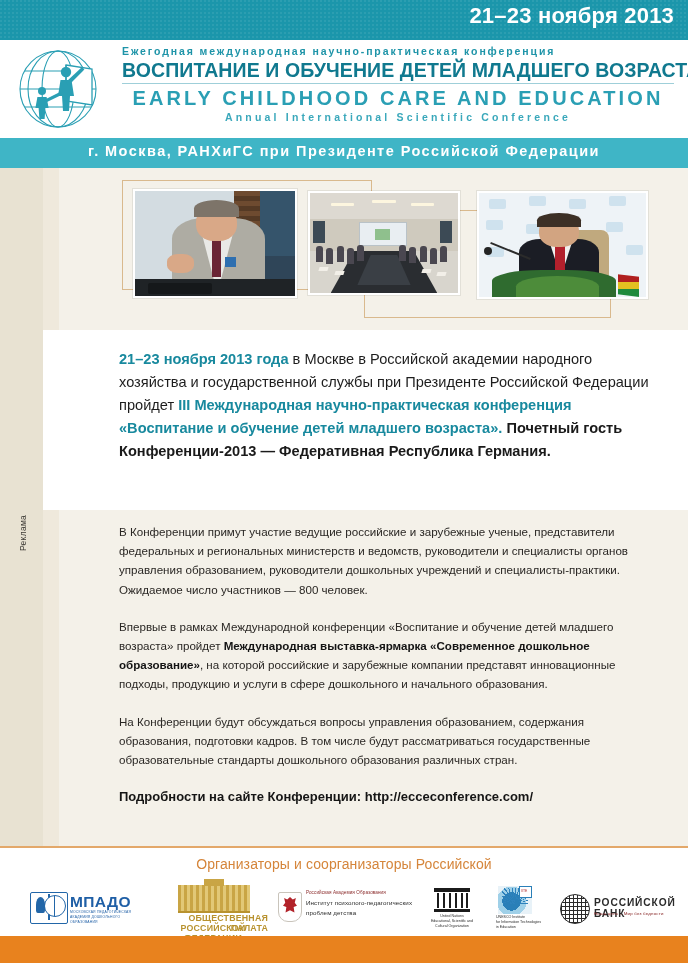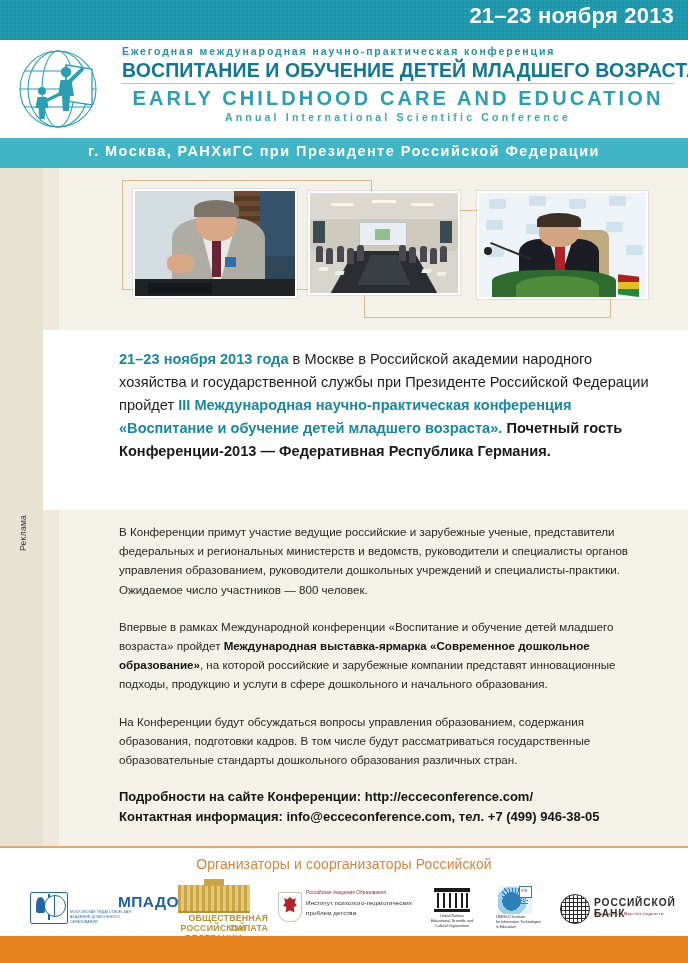--- a/index.html
+++ b/index.html
@@ -182,21 +182,21 @@
   .ol-unesco{left:422px;width:60px;}
   .ol-iite{left:488px;width:62px;}
   .ol-wb{left:560px;width:125px;}
 
   .mpado-book{position:absolute;left:0;top:8px;width:36px;height:30px;
     background:#ffffff;border:1.6px solid #2266a8;border-radius:2px;}
   .mpado-book:after{content:"";position:absolute;left:17px;top:1px;width:1.6px;height:26px;background:#2266a8;}
   .mpado-globe{position:absolute;left:14px;top:11px;width:20px;height:20px;border:1.4px solid #2266a8;border-radius:50%;background:#fff;}
   .mpado-globe:after{content:"";position:absolute;left:9px;top:0;width:1.2px;height:20px;background:#2266a8;}
   .mpado-fig{position:absolute;left:6px;top:13px;width:9px;height:16px;background:#2266a8;border-radius:50% 50% 20% 20%;}
-  .mpado-name{position:absolute;left:40px;top:9px;font-size:15.5px;font-weight:bold;color:#1f5fa6;letter-spacing:.4px;margin-left:48px;}
+  .mpado-name{position:absolute;left:40px;top:9px;font-size:15.5px;font-weight:bold;color:#1f5fa6;letter-spacing:.4px;}
   .mpado-sub{position:absolute;left:40px;top:26px;width:78px;font-size:3.4px;color:#1f5fa6;line-height:5px;letter-spacing:.2px;}
 
   .op-build{position:absolute;left:20px;top:1px;width:72px;height:26px;
     background:
       repeating-linear-gradient(90deg,#c9a545 0 3px,#e2c877 3px 6px);
     border-bottom:2px solid #b8922f;}
   .op-build:before{content:"";position:absolute;left:26px;top:-6px;width:20px;height:7px;background:#c9a545;}
   .op-t1{position:absolute;left:0;top:29px;width:110px;text-align:right;font-size:8.8px;font-weight:bold;color:#b8922f;letter-spacing:.2px;}
   .op-t2{position:absolute;left:0;top:39px;width:110px;text-align:center;font-size:8.8px;font-weight:bold;color:#b8922f;letter-spacing:.2px;}
 
@@ -369,21 +369,20 @@
     <p>
       <span class="tealtxt">21–23 ноября 2013 года</span><span class="reg"> в Москве в Российской академии народного хозяйства и государственной службы при Президенте Российской Федерации пройдет </span><span class="tealtxt">III Международная научно-практическая конференция «Воспитание и обучение детей младшего возраста».</span><span> </span><span>Почетный гость Конференции-2013 — Федеративная Республика Германия.</span>
     </p>
   </div>
 
   <div class="copy">
     <p>В Конференции примут участие ведущие российские и зарубежные ученые, представители федеральных и региональных министерств и ведомств, руководители и специалисты органов управления образованием, руководители дошкольных учреждений и специалисты-практики. Ожидаемое число участников — 800 человек.</p>
     <p><span>Впервые в рамках Международной конференции «Воспитание и обучение детей младшего возраста» пройдет </span><b>Международная выставка-ярмарка «Современное дошкольное образование»</b><span>, на которой российские и зарубежные компании представят инновационные подходы, продукцию и услуги в сфере дошкольного и начального образования.</span></p>
     <p>На Конференции будут обсуждаться вопросы управления образованием, содержания образования, подготовки кадров. В том числе будут рассматриваться государственные образовательные стандарты дошкольного образования различных стран.</p>
     <p class="contact">Подробности на сайте Конференции: http://ecceconference.com/</p>
-    <p class="contact" style="margin-top:-18px">Контактная информация: info@ecceconference.com, тел. +7 (499) 946-38-05</p>
   </div>
 
   <div class="rail-bottom-line"></div>
 
   <div class="org-area">
     <div class="org-title">Организаторы и соорганизаторы Российской</div>
     <div class="org-row">
 
       <div class="orglogo ol-mpado">
         <span class="mpado-book"></span>

